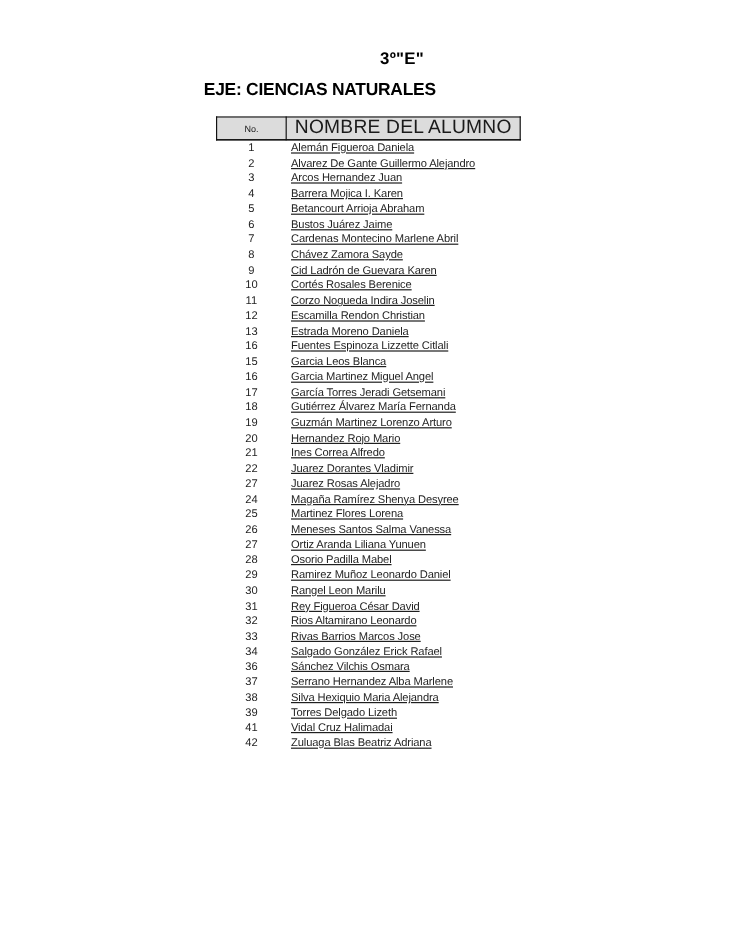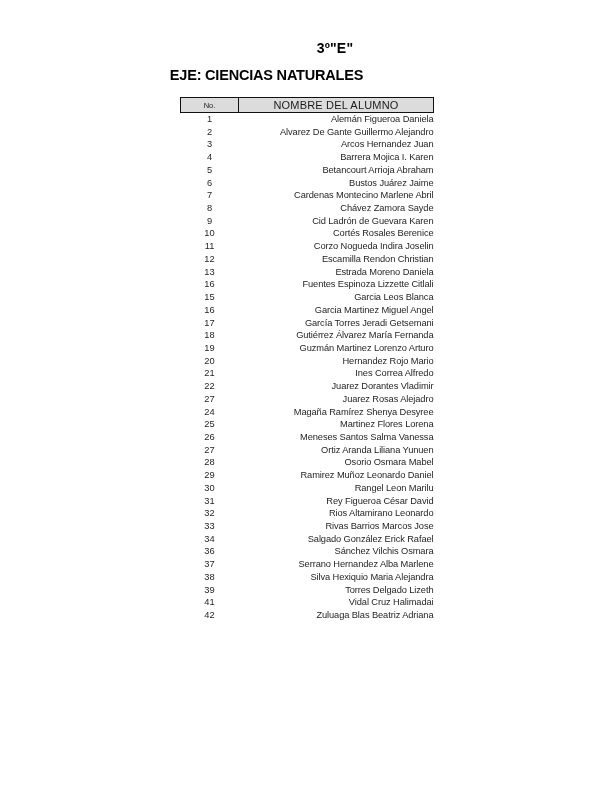--- a/index.html
+++ b/index.html
@@ -57,39 +57,40 @@
     text-align: center;
     overflow: hidden;
     white-space: nowrap;
   }
   .roster th.col-no {
     width: 58px;
     font-size: 7.5px;
   }
   .roster th.col-name {
     width: 195px;
-    font-size: 11px;
+    font-size: 16px;
     letter-spacing: 0.2px;
   }
   .roster td {
     border: none;
     height: 12.72px;
     font-size: 9.3px;
     line-height: 12.72px;
     vertical-align: middle;
     white-space: nowrap;
     overflow: visible;
   }
   .roster td.cell-no {
     text-align: center;
   }
   .roster td.cell-name {
-    text-align: right;
+    text-align: left;
     padding-left: 4px;
     letter-spacing: -0.1px;
+    text-decoration: underline;
   }
 </style>
 </head>
 <body>
 
 <div class="page">
 
   <div class="doc-title">3º"E"</div>
 
   <div class="doc-subtitle">EJE: CIENCIAS NATURALES</div>
@@ -205,21 +206,21 @@
         <tr>
           <td class="cell-no">26</td>
           <td class="cell-name">Meneses Santos Salma Vanessa</td>
         </tr>
         <tr>
           <td class="cell-no">27</td>
           <td class="cell-name">Ortiz Aranda Liliana Yunuen</td>
         </tr>
         <tr>
           <td class="cell-no">28</td>
-          <td class="cell-name">Osorio Osmara Mabel</td>
+          <td class="cell-name">Osorio Padilla Mabel</td>
         </tr>
         <tr>
           <td class="cell-no">29</td>
           <td class="cell-name">Ramirez Muñoz Leonardo Daniel</td>
         </tr>
         <tr>
           <td class="cell-no">30</td>
           <td class="cell-name">Rangel Leon Marilu</td>
         </tr>
         <tr>

